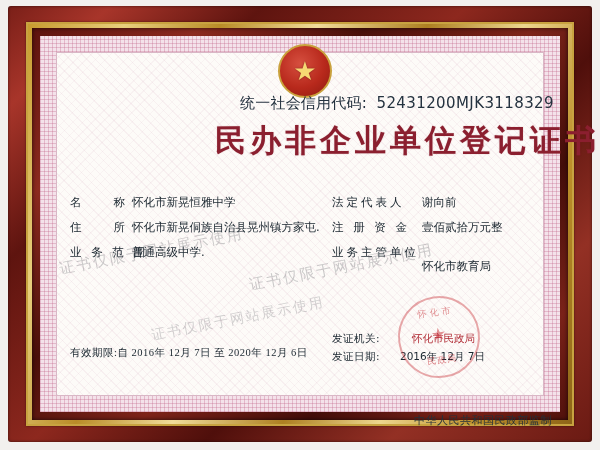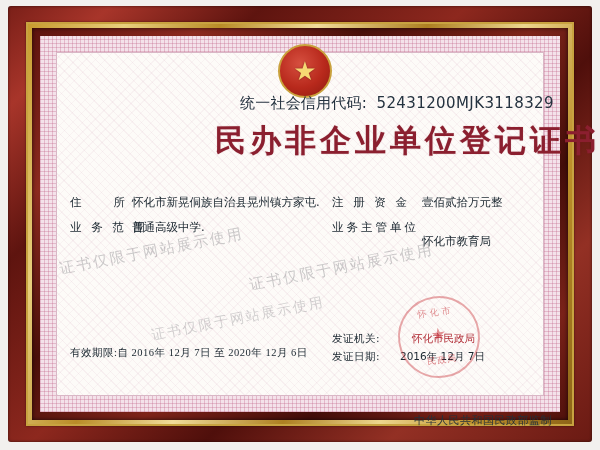--- a/index.html
+++ b/index.html
@@ -294,20 +294,26 @@
 
   <div class="code-line">
     <span class="code-label">统一社会信用代码:</span>
     <span class="code-value">52431200MJK3118329</span>
   </div>
 
   <div class="cert-title">民办非企业单位登记证书</div>
 
   <div class="fields">
 
+    <div class="frow">
+      <span class="flabel col-left-label">名　　称</span>
+      <span class="fvalue col-left-value">怀化市新晃恒雅中学</span>
+      <span class="flabel col-right-label">法定代表人</span>
+      <span class="fvalue col-right-value">谢向前</span>
+    </div>
 
     <div class="frow">
       <span class="flabel col-left-label">住　　所</span>
       <span class="fvalue col-left-value">怀化市新晃侗族自治县晃州镇方家屯.</span>
       <span class="flabel col-right-label">注 册 资 金</span>
       <span class="fvalue col-right-value">壹佰贰拾万元整</span>
     </div>
 
     <div class="frow">
       <span class="flabel col-left-label">业 务 范 围</span>

